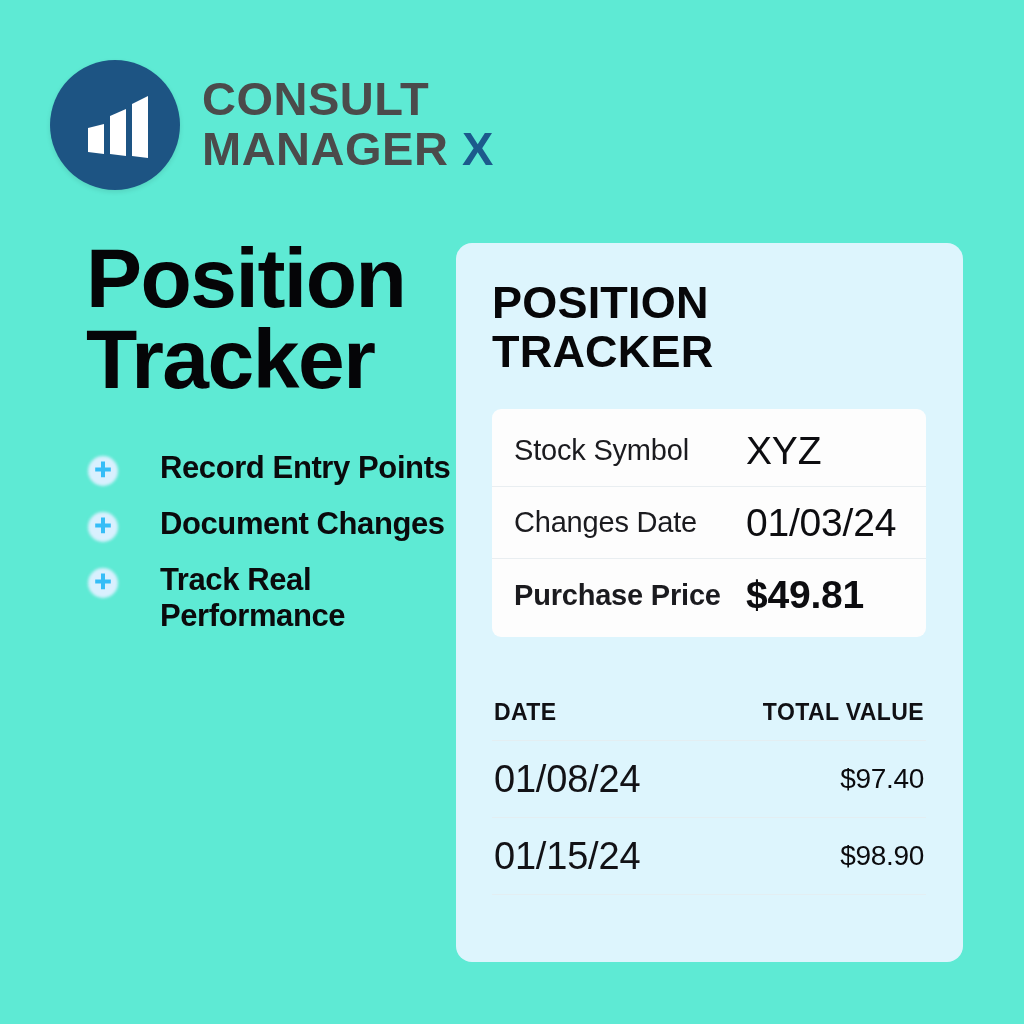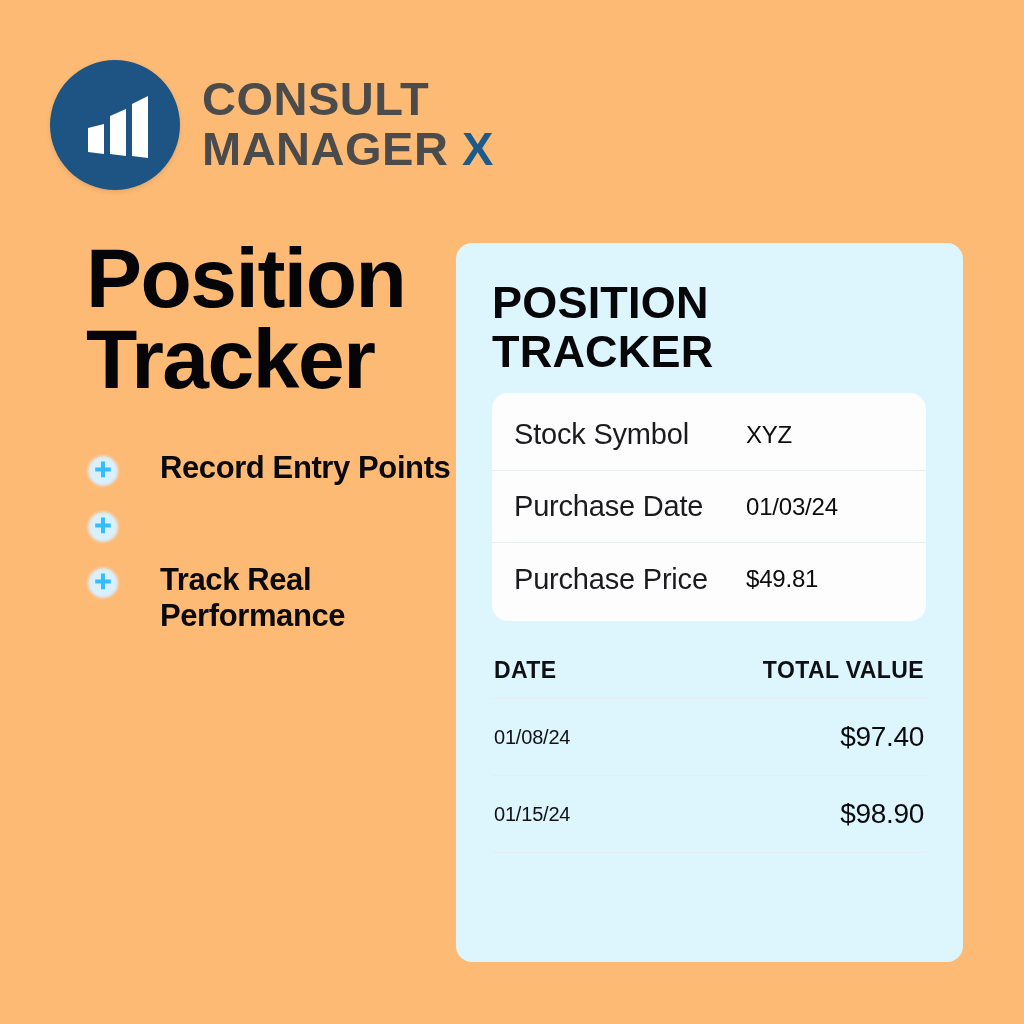--- a/index.html
+++ b/index.html
@@ -13,21 +13,21 @@
     font-family: "Liberation Sans", sans-serif;
     overflow: hidden;
     position: relative;
     -webkit-font-smoothing: antialiased;
   }
 
   
   #page {
     position: absolute;
     inset: 0;
-    background: #fdba74;
+    background: #5eead4;
   }
 
   
   .brand {
     position: absolute;
     left: 50px;
     top: 60px;
     display: flex;
     align-items: center;
     gap: 22px;
@@ -141,79 +141,80 @@
     font-weight: bold;
     line-height: 1.08;
     letter-spacing: 0.2px;
     color: #070709;
   }
 
   
   .info-card {
     position: absolute;
     left: 36px;
-    top: 150px;
+    top: 166px;
     width: 434px;
     background: #fdfdfd;
-    border-radius: 16px;
+    border-radius: 9px;
     padding: 6px 0;
     box-sizing: border-box;
   }
   .info-row {
     display: flex;
     align-items: center;
     height: 72px;
     padding: 0 22px;
     box-sizing: border-box;
     border-bottom: 1px solid #e9eef1;
   }
-  .info-row:last-child { border-bottom: none; }
+  .info-row:last-child { border-bottom: none; font-weight: bold; }
   .info-key {
     flex: 0 0 auto;
     width: 232px;
     font-size: 29px;
     color: #1b1b1f;
     letter-spacing: -0.2px;
   }
   .info-val {
-    font-size: 24px;
+    font-size: 39px;
     color: #0d0d10;
     letter-spacing: -0.2px;
   }
 
   
   .history {
     position: absolute;
     left: 36px;
     top: 414px;
     width: 434px;
   }
   .hist-head {
     display: flex;
     justify-content: space-between;
     align-items: flex-start;
     padding: 0 2px 14px 2px;
     border-bottom: 1px solid #e3eef2;
+    margin-top: 42px;
   }
   .hist-head div {
     font-size: 23px;
     font-weight: bold;
     letter-spacing: 0.4px;
     color: #101014;
   }
   .hist-row {
     display: flex;
     justify-content: space-between;
     align-items: baseline;
     height: 76px;
     padding: 0 2px;
     border-bottom: 1px solid #e3eef2;
   }
   .hist-date {
-    font-size: 20px;
+    font-size: 38px;
     color: #121216;
     letter-spacing: -0.2px;
     align-self: center;
   }
   .hist-value {
     font-size: 28px;
     color: #0b0b0e;
     letter-spacing: -0.3px;
     align-self: center;
   }
@@ -254,20 +255,21 @@
     </div>
 
 
     <div class="feature">
       <span class="feature-icon">
         <span class="glow"></span>
         <svg width="22" height="22" viewBox="0 0 22 22" aria-hidden="true">
           <path d="M9 1.6h4v5.8h5.8v4H13v5.8H9v-5.8H3.2v-4H9z" fill="#35bdf7"></path>
         </svg>
       </span>
+      <span class="feature-label">Document Changes</span>
     </div>
 
     <div class="feature">
       <span class="feature-icon">
         <span class="glow"></span>
         <svg width="22" height="22" viewBox="0 0 22 22" aria-hidden="true">
           <path d="M9 1.6h4v5.8h5.8v4H13v5.8H9v-5.8H3.2v-4H9z" fill="#35bdf7"></path>
         </svg>
       </span>
       <span class="feature-label">Track Real Performance</span>
@@ -280,21 +282,21 @@
     <div class="panel-title">POSITION TRACKER</div>
 
     <div class="info-card">
 
       <div class="info-row">
         <span class="info-key">Stock Symbol</span>
         <span class="info-val">XYZ</span>
       </div>
 
       <div class="info-row">
-        <span class="info-key">Purchase Date</span>
+        <span class="info-key">Changes Date</span>
         <span class="info-val">01/03/24</span>
       </div>
 
       <div class="info-row">
         <span class="info-key">Purchase Price</span>
         <span class="info-val">$49.81</span>
       </div>
 
     </div>
 

